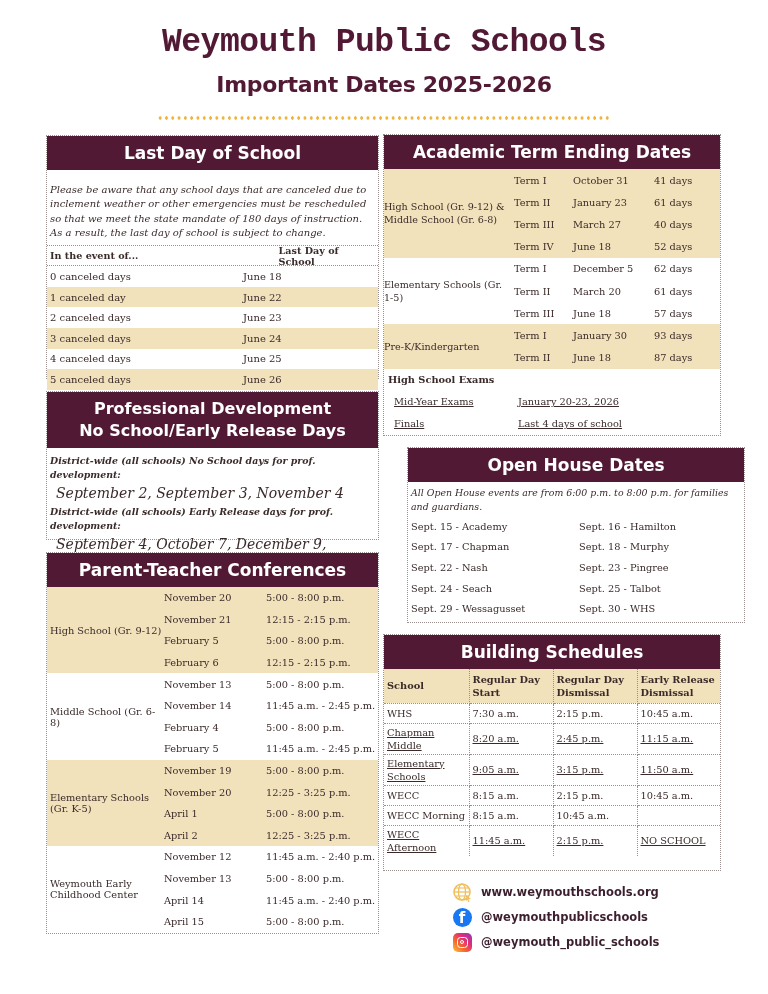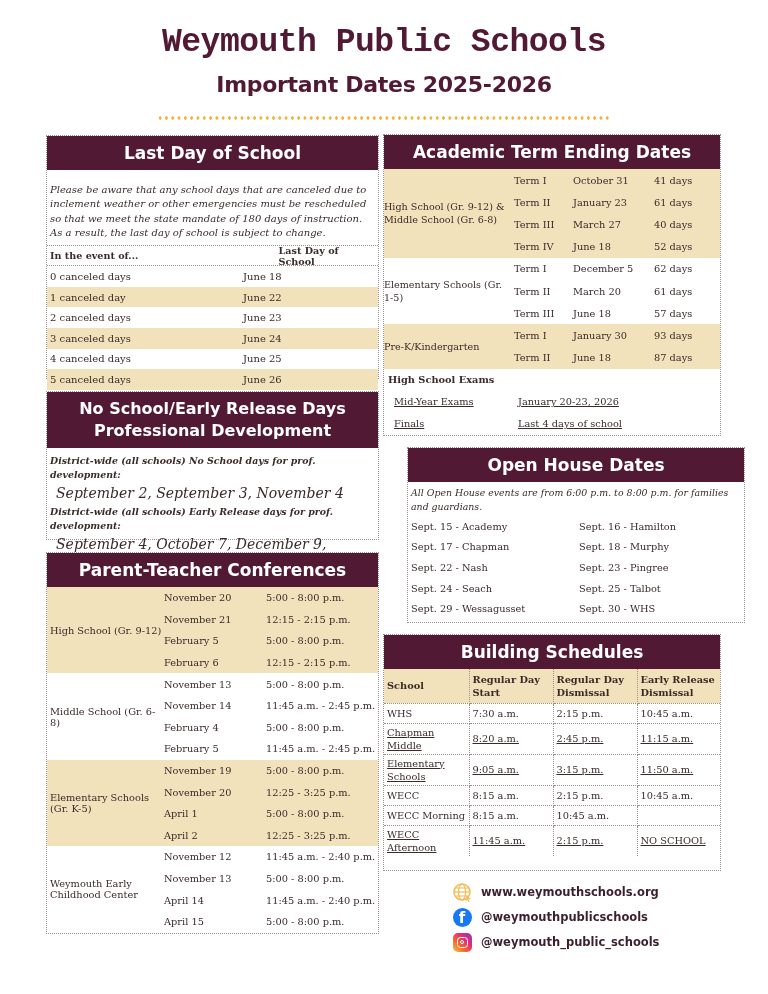--- a/index.html
+++ b/index.html
@@ -117,22 +117,22 @@
       <span>June 25</span>
     </div>
   <div class="ld-row tan">
       <span class="c1">5 canceled days</span>
       <span>June 26</span>
     </div>
 </div>
 
 <div class="section" id="s-prof">
   <div class="sec-head two">
+    <div>Professional Development</div>
     <div>No School/Early Release Days</div>
-    <div>Professional Development</div>
   </div>
   <div class="body">
     <div class="lbl">District-wide (all schools) No School days for prof. development:</div>
     <div class="dates">September 2, September 3, November 4</div>
     <div class="lbl">District-wide (all schools) Early Release days for prof. development:</div>
     <div class="dates">September 4, October 7, December 9, January 13, February 10, March 10, April 7, May 12, June 9</div>
   </div>
 </div>
 
 <div class="section" id="s-ptc">

